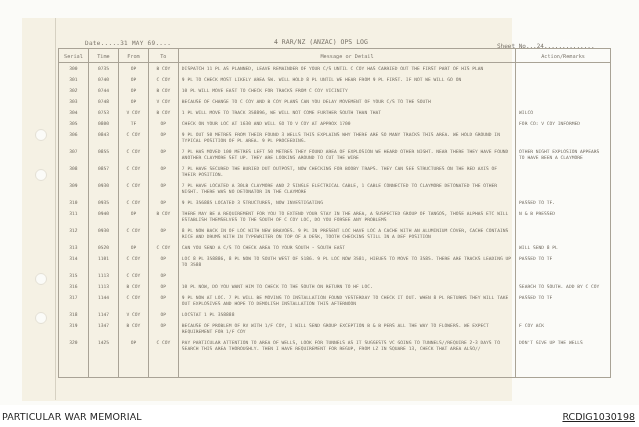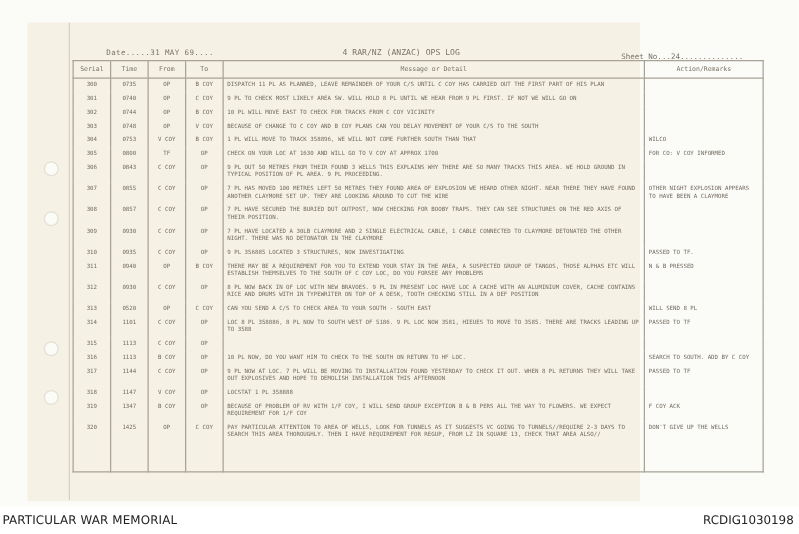--- a/index.html
+++ b/index.html
@@ -20,21 +20,21 @@
     }
     table.log th, table.log td { border-left: 1px solid #a9a396; border-right: 1px solid #a9a396; vertical-align: top; }
     table.log th { border-top: 1px solid #a9a396; border-bottom: 1px solid #a9a396; font-weight: normal; font-size: 5.2px; height: 14px; vertical-align: middle; color: #7a746a; }
     td.c { text-align: center; }
     td { padding: 3px 3px 2px 3px; }
     col.serial { width: 30px; } col.time { width: 30px; } col.from { width: 30px; } col.to { width: 30px; }
     col.msg { width: 338px; } col.rem { width: 95px; }
     tr.last td { height: 40px; border-bottom: 1px solid #a9a396; }
 
     .footer-left { position: absolute; left: 2px; top: 411px; font-family: "DejaVu Sans", sans-serif; font-size: 9.5px; color: #222; letter-spacing: 0.1px; }
-    .footer-right { position: absolute; right: 4px; top: 411px; font-family: "DejaVu Sans", sans-serif; font-size: 9.5px; color: #222; }
+    .footer-right { position: absolute; right: 4px; top: 411px; font-family: "DejaVu Sans", sans-serif; font-size: 9.5px; color: #222; text-decoration: underline; }
     .stamp { position: absolute; left: 560px; top: 38px; width: 14px; height: 14px; border-radius: 50%; background: #fbfbf8; opacity: 0.9; }
   </style>
 </head>
 <body>
 
 <div class="backdrop"></div>
 <div class="sheet"></div>
 
 <div class="hole" style="left:35px;top:129px;"></div>
 <div class="hole" style="left:35px;top:169px;"></div>

